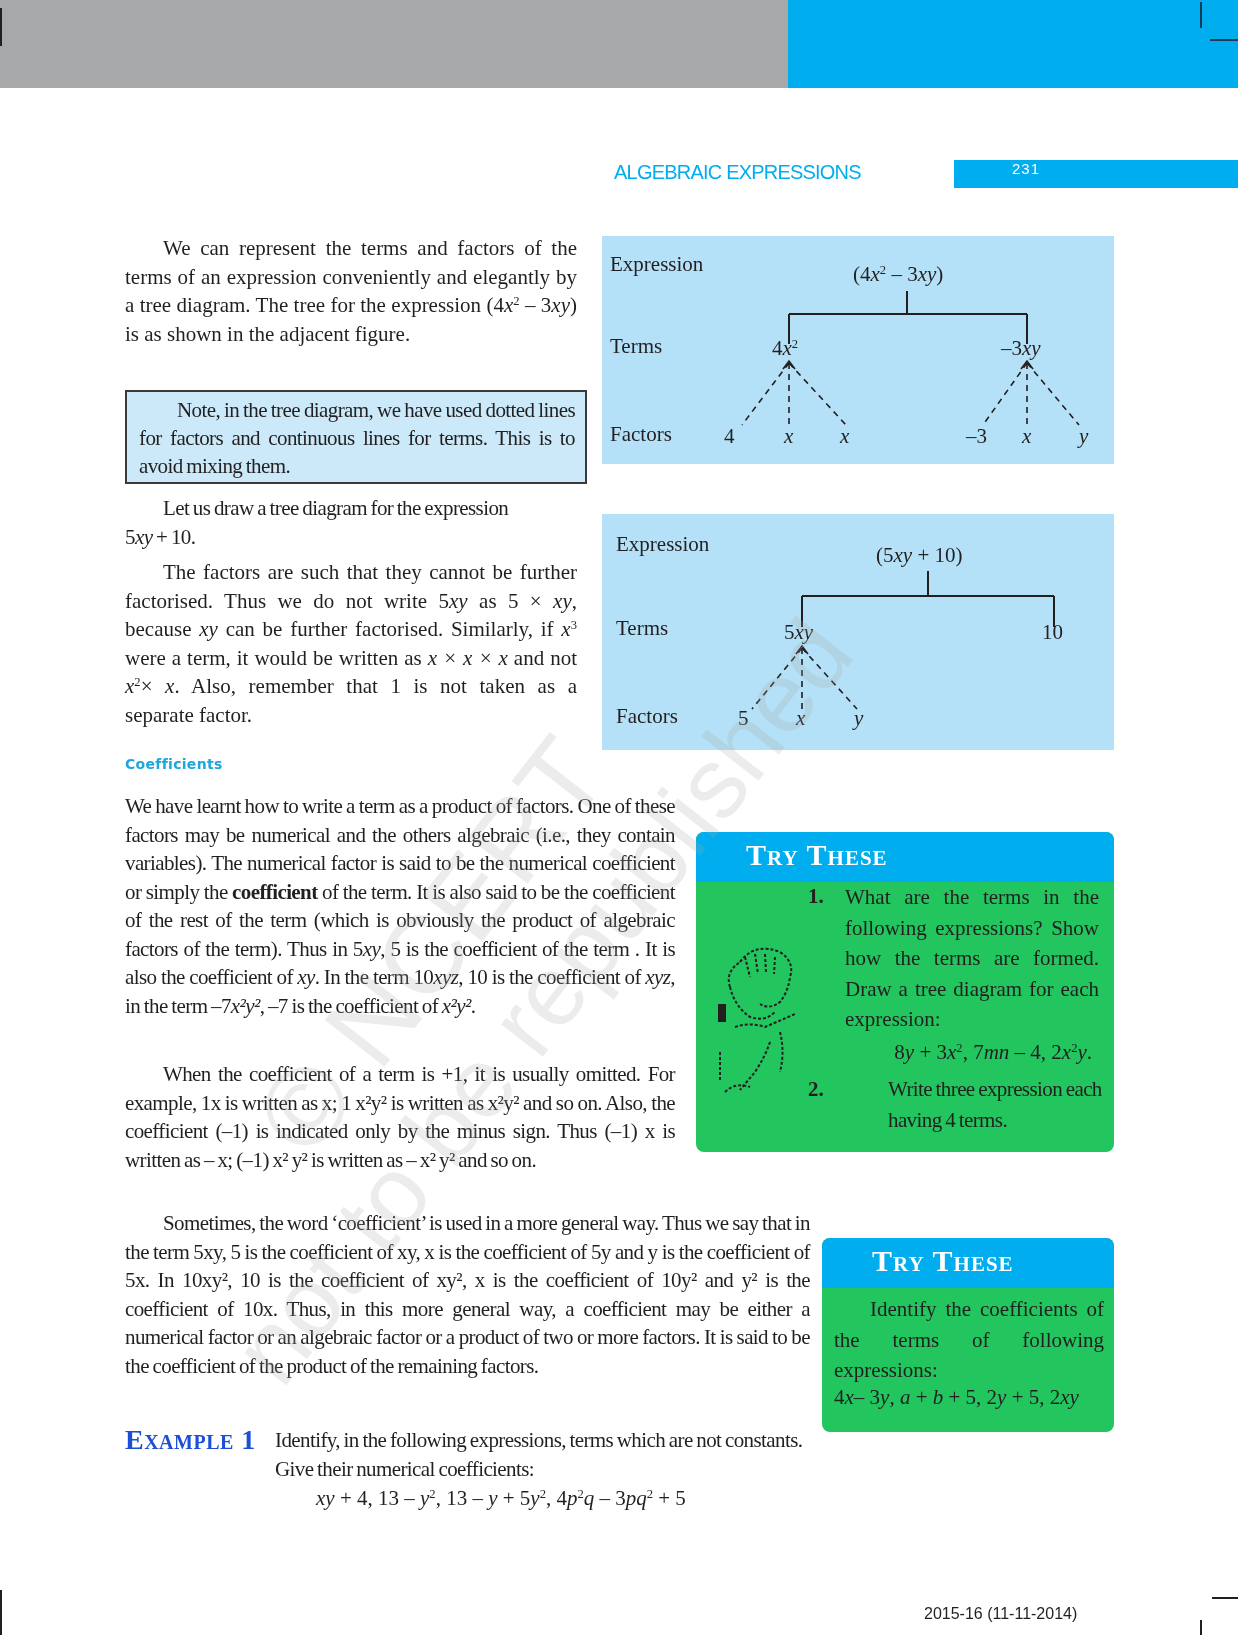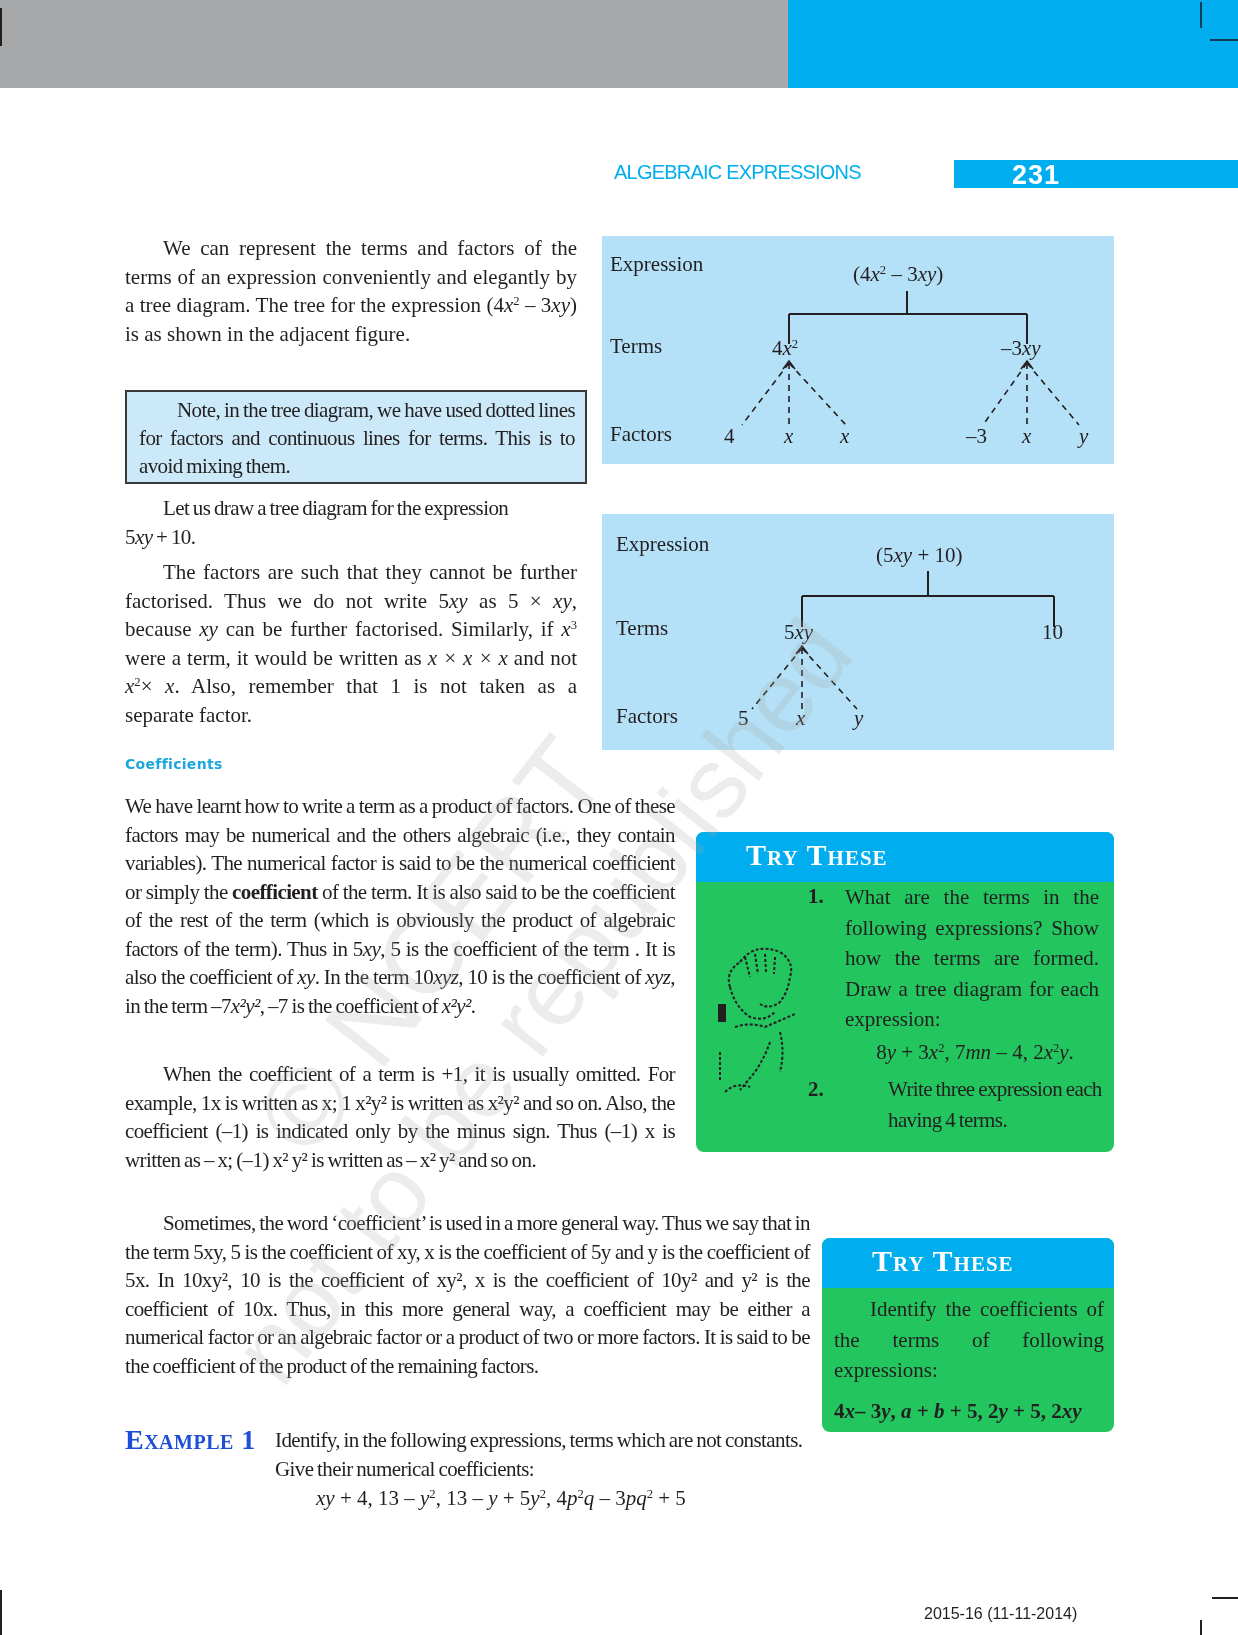--- a/index.html
+++ b/index.html
@@ -15,21 +15,21 @@
   .crop-tl { left: 0; top: 8px; width: 2px; height: 38px; background: #231f20; }
   .crop-tr-v { left: 1200px; top: 2px; width: 2px; height: 26px; background: #1a3b55; }
   .crop-tr-h { left: 1210px; top: 39px; width: 28px; height: 2px; background: #1a3b55; }
   .crop-bl { left: 0; top: 1590px; width: 2px; height: 45px; background: #231f20; }
   .crop-br-v { left: 1200px; top: 1620px; width: 2px; height: 15px; background: #231f20; }
   .crop-br-h { left: 1212px; top: 1597px; width: 26px; height: 2px; background: #231f20; }
 
   
   .running-head { left: 614px; top: 160px; font-family: "Liberation Sans", "DejaVu Sans", sans-serif; font-size: 21px; color: #00adef; letter-spacing: -0.8px; transform: scaleX(0.95); transform-origin: left; }
   .page-tab { left: 954px; top: 160px; width: 284px; height: 28px; background: #00adef; }
-  .page-num { left: 1012px; top: 160px; font-family: "Liberation Sans", "DejaVu Sans", sans-serif; font-weight: bold; font-size: 27px; color: #ffffff; letter-spacing: 1px; }
+  .page-num { left: 1012px; top: 160px; font-family: "Liberation Sans", "DejaVu Sans", sans-serif; font-weight: normal; font-size: 15px; color: #ffffff; letter-spacing: 1px; }
 
   
   .para { font-size: 21px; line-height: 28.5px; text-align: justify; }
   .para.indent { text-indent: 38px; }
   .para-condensed { letter-spacing: -0.6px; word-spacing: -1px; }
 
   
   .note-box { left: 125px; top: 390px; width: 462px; height: 94px; background: #cbe9f9; border: 2px solid #3a3a3a; padding: 4px 10px 0 12px; }
 
   
@@ -171,31 +171,31 @@
       <path d="M25 95 Q40 90 55 95 L85 82"></path>
       <path d="M60 110 Q55 125 45 140 L30 158"></path>
       <path d="M10 120 L10 150"></path>
       <path d="M15 160 Q25 150 40 155"></path>
       <path d="M70 100 Q75 120 70 140"></path>
     </g>
     <rect x="8" y="72" width="8" height="18" fill="#231f20"></rect>
   </svg>
   <div class="abs try-item-num" style="left:112px; top:52px;">1.</div>
   <div class="abs try-text" style="left:149px; top:50px; width:254px;">What are the terms in the following expressions? Show how the terms are formed. Draw a tree diagram for each expression:</div>
-  <div class="abs try-text" style="left:149px; top:205px; width:260px; text-align:center;">8<i>y</i> + 3<i>x</i><sup>2</sup>, 7<i>mn</i> – 4, 2<i>x</i><sup>2</sup><i>y</i>.</div>
+  <div class="abs try-text" style="left:136px; top:205px; width:260px; text-align:right;">8<i>y</i> + 3<i>x</i><sup>2</sup>, 7<i>mn</i> – 4, 2<i>x</i><sup>2</sup><i>y</i>.</div>
   <div class="abs try-item-num" style="left:112px; top:245px;">2.</div>
   <div class="abs try-text para-condensed" style="left:149px; top:242px; width:258px; text-align:left;margin-left:43px;">Write three expression each having 4 terms.</div>
 </div>
 
 <div class="abs try-box" style="left:822px; top:1238px; width:292px; height:194px;">
   <div class="try-head">
     <div class="try-title" style="left:50px; top:6px;">Try These</div>
   </div>
   <div class="abs try-text" style="left:12px; top:56px; width:270px; text-indent:36px;">Identify the coefficients of the terms of following expressions:</div>
-  <div class="abs try-text" style="left:12px; top:158px; width:276px; text-align:left; white-space:nowrap;font-weight:bold;">4<i>x</i>– 3<i>y</i>, <i>a</i> + <i>b</i> + 5, 2<i>y</i> + 5, 2<i>xy</i></div>
+  <div class="abs try-text" style="left:12px; top:144px; width:276px; text-align:left; white-space:nowrap;">4<i>x</i>– 3<i>y</i>, <i>a</i> + <i>b</i> + 5, 2<i>y</i> + 5, 2<i>xy</i></div>
 </div>
 
 <div class="abs example-label">Example 1</div>
 <div class="abs para para-condensed" style="left:275px; top:1426px; width:540px; text-align:left;">Identify, in the following expressions, terms which are not constants. Give their numerical coefficients:</div>
 <div class="abs para" style="left:316px; top:1484px; white-space:nowrap;"><i>xy</i> + 4, 13 – <i>y</i><sup>2</sup>, 13 – <i>y</i> + 5<i>y</i><sup>2</sup>, 4<i>p</i><sup>2</sup><i>q</i> – 3<i>pq</i><sup>2</sup> + 5</div>
 
 <div class="abs watermark" style="left:330px; top:1050px; font-size:110px; transform: rotate(-52deg);">© NCERT</div>
 <div class="abs watermark" style="left:300px; top:1290px; font-size:100px; transform: rotate(-52deg);">not to be republished</div>
 
 <div class="abs footer-date">2015-16 (11-11-2014)</div>

